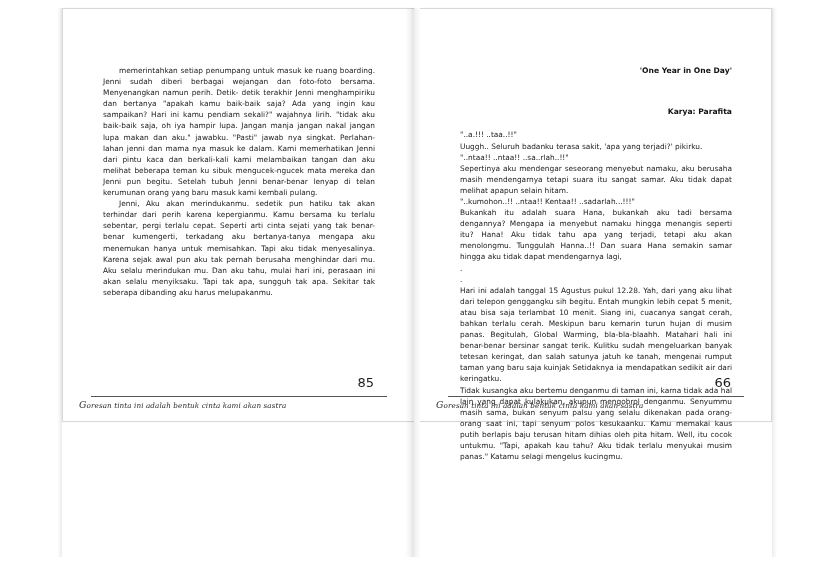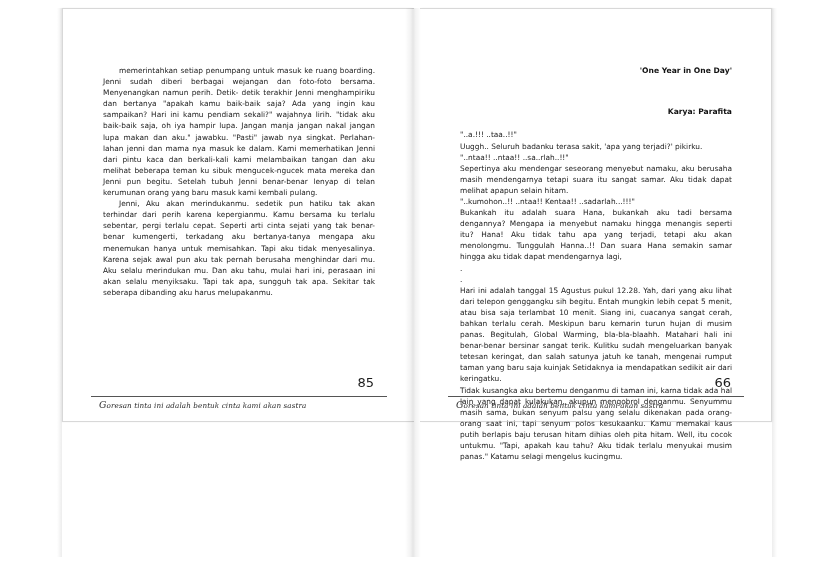--- a/index.html
+++ b/index.html
@@ -119,21 +119,21 @@
     position: absolute;
     bottom: 24px;
     left: 28px;
     width: 296px;
     height: 1px;
     background: #555;
   }
   .footer-text {
     position: absolute;
     bottom: 11px;
-    left: 36px;
+    left: 16px;
     font-family: "DejaVu Serif", serif;
     font-style: italic;
     font-size: 7.2px;
     color: #2a2a2a;
     letter-spacing: 0.1px;
     margin-top: 14px;
   }
   .footer-text .cap {
     font-size: 9.4px;
   }

